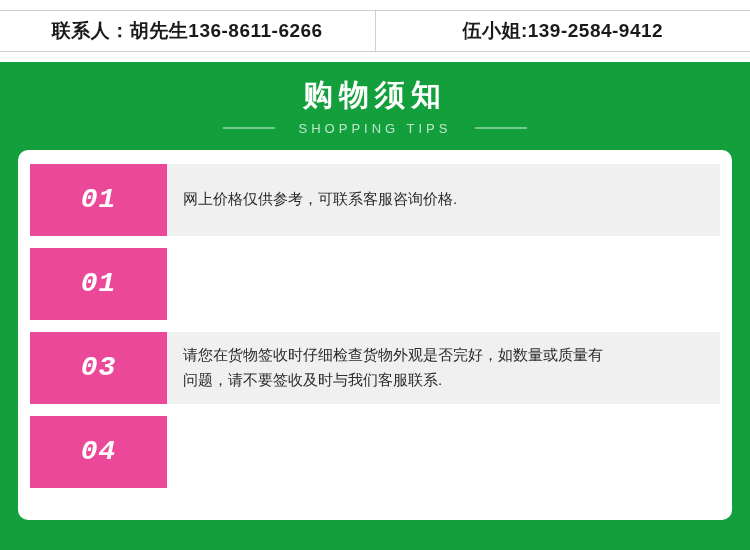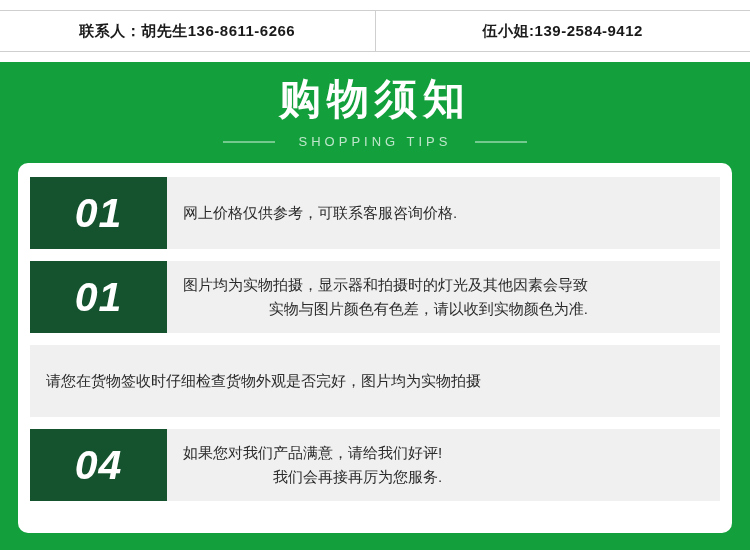--- a/index.html
+++ b/index.html
@@ -37,21 +37,21 @@
     border-right: none;
     width: 100%;
     height: 42px;
     box-sizing: border-box;
   }
   .contact-cell {
     flex: 1;
     display: flex;
     align-items: center;
     justify-content: center;
-    font-size: 15px;
+    font-size: 19px;
     font-weight: bold;
     color: #1a1a1a;
     letter-spacing: 0.5px;
     box-sizing: border-box;
   }
   .contact-cell.first {
     border-right: 1px solid #cfcfcf;
   }
   .contact-cell .lbl {
     font-weight: bold;
@@ -64,26 +64,26 @@
     height: 488px;
     box-sizing: border-box;
     padding: 0 18px 14px 18px;
   }
 
   .title-block {
     padding-top: 16px;
     text-align: center;
   }
   .title-cn {
-    font-size: 42px;
+    font-size: 30px;
     font-weight: bold;
     color: #ffffff;
     letter-spacing: 6px;
     line-height: 1.15;
-    font-family: Liberation Mono, monospace;
+    font-family: Liberation Sans, sans-serif;
   }
   .title-en-row {
     display: flex;
     align-items: center;
     justify-content: center;
     gap: 24px;
     margin-top: 8px;
   }
   .title-en-row .rule {
     width: 52px;
@@ -112,46 +112,45 @@
     align-items: stretch;
     margin-bottom: 12px;
     height: 72px;
   }
   .tip-row:last-child {
     margin-bottom: 16px;
   }
   .tip-num {
     width: 137px;
     flex: 0 0 137px;
-    background: #14532d;
+    background: #ec4899;
     color: #ffffff;
     display: flex;
     align-items: center;
     justify-content: center;
-    font-size: 41px;
+    font-size: 28px;
     font-weight: bold;
     font-style: italic;
     letter-spacing: 1px;
-    font-family: Liberation Sans, sans-serif;
+    font-family: Liberation Mono, monospace;
   }
   .tip-text {
     flex: 1;
     background: #f0f0f0;
     display: flex;
     align-items: center;
     padding: 0 16px;
     box-sizing: border-box;
   }
   .tip-text p {
     margin: 0;
     font-size: 15px;
     line-height: 1.65;
     color: #2b2b2b;
     font-family: "Liberation Sans", sans-serif;
-    text-align: right;
   }
 </style>
 </head>
 <body>
 
 <div class="page">
 
   <div class="contact-bar">
     <div class="contact-inner">
       <div class="contact-cell first">
@@ -181,41 +180,31 @@
         <div class="tip-num">01</div>
         <div class="tip-text">
           <p>
             <span>网上价格仅供参考，可联系客服咨询价格.</span>
           </p>
         </div>
       </div>
 
       <div class="tip-row">
         <div class="tip-num">01</div>
+      </div>
+
+      <div class="tip-row">
+        <div class="tip-num">03</div>
         <div class="tip-text">
           <p>
-            <span>图片均为实物拍摄，显示器和拍摄时的灯光及其他因素会导致</span><br>
-            <span>实物与图片颜色有色差，请以收到实物颜色为准.</span>
+            <span>请您在货物签收时仔细检查货物外观是否完好，如数量或质量有</span><br>
+            <span>问题，请不要签收及时与我们客服联系.</span>
           </p>
         </div>
       </div>
 
       <div class="tip-row">
-        <div class="tip-text">
-          <p>
-            <span>请您在货物签收时仔细检查货物外观是否完好，图片均为实物拍摄</span><br>
-          </p>
-        </div>
-      </div>
-
-      <div class="tip-row">
         <div class="tip-num">04</div>
-        <div class="tip-text">
-          <p>
-            <span>如果您对我们产品满意，请给我们好评!</span><br>
-            <span>我们会再接再厉为您服务.</span>
-          </p>
-        </div>
       </div>
 
     </div>
   </div>
 </div>
 
 </body></html>

